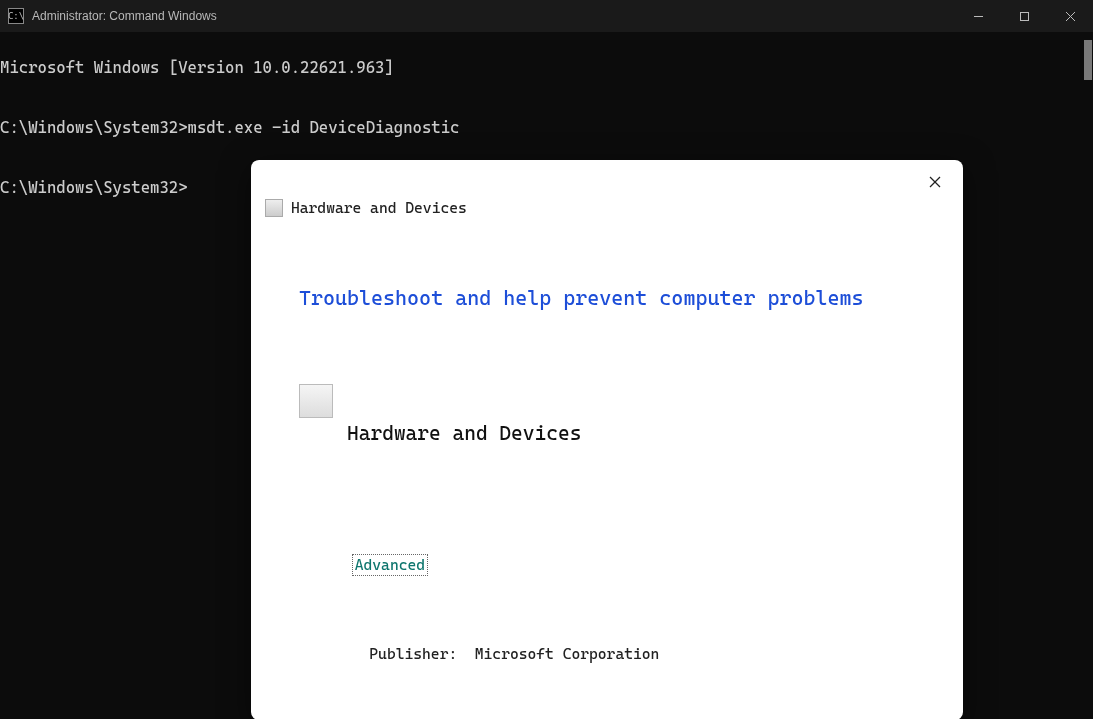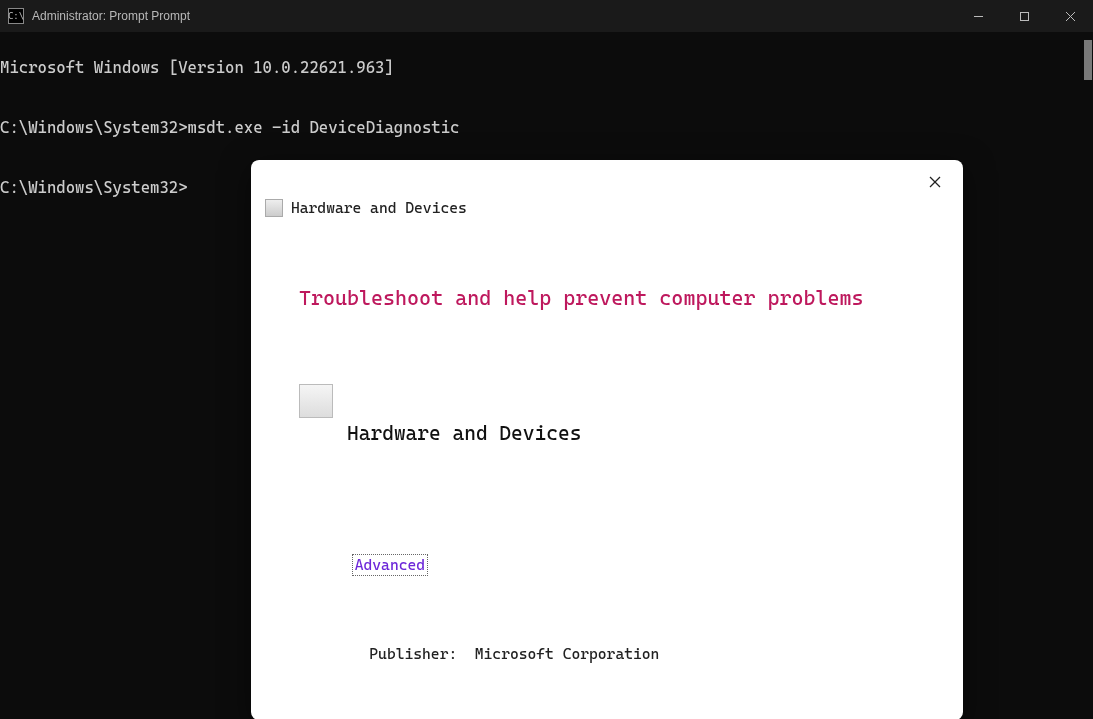--- a/index.html
+++ b/index.html
@@ -102,21 +102,21 @@
     width: 18px; height: 18px;
     border: 1px solid #aaa;
     background: linear-gradient(#eee,#ccc);
   }
 
   .dlg-body {
     flex: 1;
     padding: 20px 48px 10px 48px;
   }
   .dlg-heading {
-    color: #be185d;
+    color: #1d4ed8;
     font-size: 20.5px;
     font-weight: 400;
     margin-bottom: 34px;
   }
   .trouble-row {
     display: flex;
     gap: 14px;
     align-items: flex-start;
   }
   .trouble-icon {
@@ -127,38 +127,38 @@
     margin-top: 2px;
   }
   .trouble-text { }
   .trouble-title { font-size: 20px; color: #111; line-height: 1.1; }
   .trouble-sub { font-size: 15px; color: #333; margin-top: 2px; }
 
   .dlg-lower {
     padding: 0 48px 16px 48px;
   }
   .adv-link {
-    color: #6d28d9;
+    color: #0f766e;
     font-size: 15px;
     border: 1px dotted #666;
     padding: 0 2px;
     display: inline-block;
   }
   .publisher {
     margin-top: 28px;
     font-size: 15px;
     color: #222;
   }
 </style>
 </head>
 <body>
 
 <div class="titlebar">
   <div class="titlebar-icon">C:\</div>
-  <div>Administrator: Prompt Prompt</div>
+  <div>Administrator: Command Windows</div>
   <div class="win-controls">
     <div class="win-btn">
       <svg width="11" height="11">
           <line x1="1" y1="5.5" x2="10" y2="5.5"></line>
         </svg>
     </div>
     <div class="win-btn">
       <svg width="11" height="11">
           <rect x="1.5" y="1.5" width="8" height="8"></rect>
         </svg>

